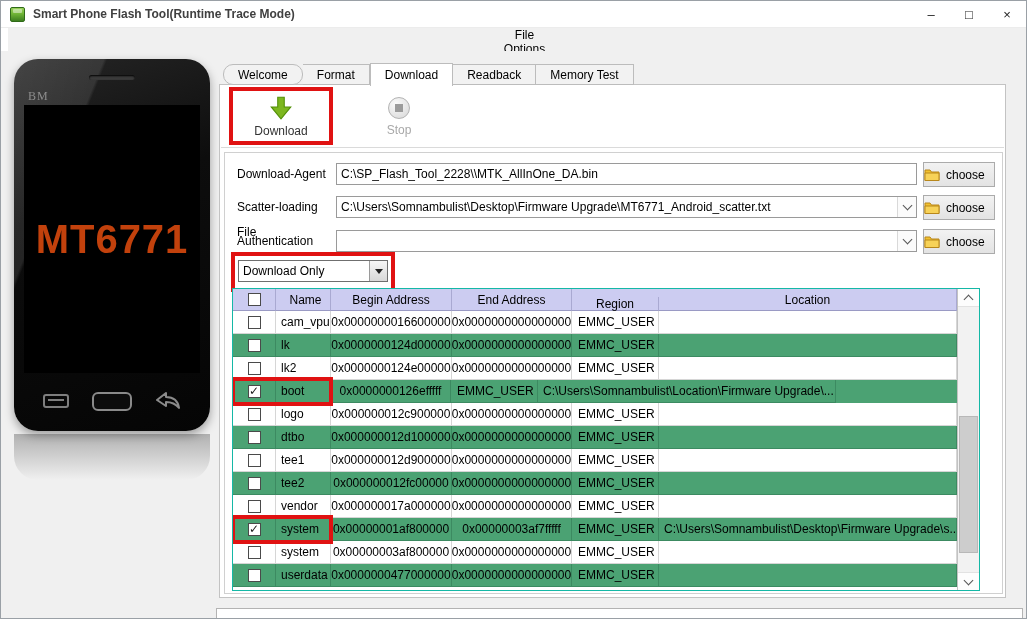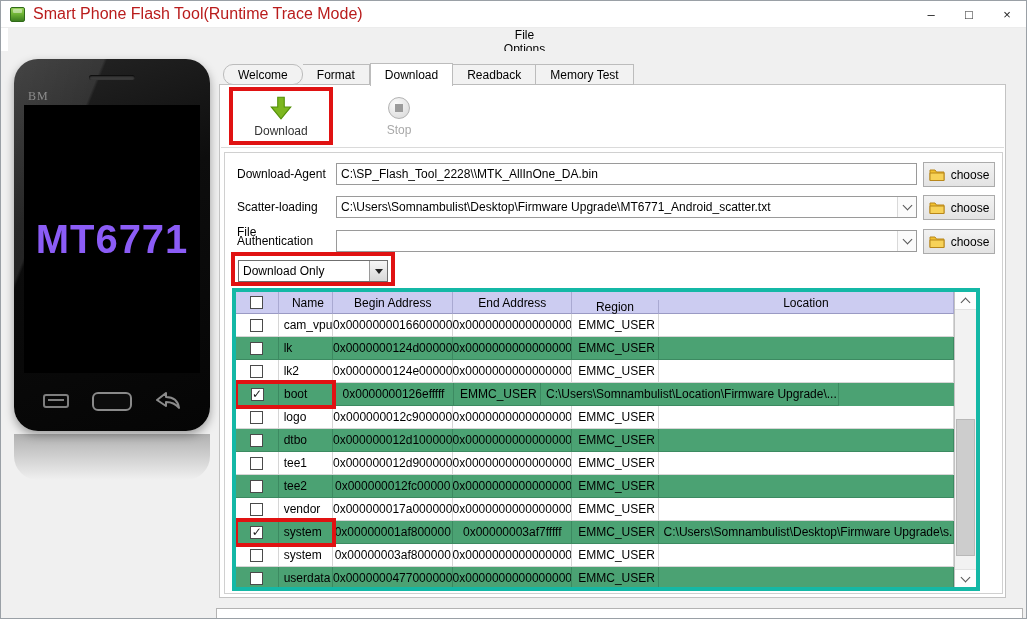--- a/index.html
+++ b/index.html
@@ -10,21 +10,21 @@
             border:1px solid #9aa0a6; overflow:hidden; }
 
   
   .titlebar { position:absolute; left:0; top:0; width:100%; height:27px; background:#ffffff;
               display:flex; align-items:center; border-bottom:1px solid #ececec; }
   .app-icon { width:15px; height:15px; margin:0 8px 0 9px; border-radius:2px;
               background:linear-gradient(#9ad25a 0%, #6fb436 45%, #3c7e1f 100%);
               border:1px solid #2f6a18; position:relative; }
   .app-icon::after { content:""; position:absolute; left:2px; top:1px; width:9px; height:4px;
               background:rgba(255,255,255,.45); border-radius:1px; }
-  .title-text { font-size:16px; color:#b91c1c; }
+  .title-text { font-size:12px; color:#404040;font-weight:bold; }
   .win-controls { margin-left:auto; display:flex; height:100%; }
   .win-btn { width:38px; height:100%; display:flex; align-items:center; justify-content:center;
              font-size:13px; color:#222; cursor:default; }
 
   
   .menubar { position:absolute; left:7px; top:27px; width:100%; height:23px; background:#f0f0f0;
              display:flex; align-items:center; padding-left:8px;flex-direction:column; }
   .menu-item { padding:0 9px; height:100%; display:flex; align-items:center; color:#000; }
 
   
@@ -37,21 +37,21 @@
                 border-radius:24px; box-shadow:0 4px 10px rgba(0,0,0,.35); }
   .phone-body::before { content:""; position:absolute; inset:0; border-radius:24px;
                 background:linear-gradient(112deg, rgba(255,255,255,.14) 0%, rgba(255,255,255,.10) 26%, rgba(255,255,255,0) 27%); }
   .phone-speaker { position:absolute; left:50%; top:16px; transform:translateX(-50%);
                 width:46px; height:5px; border-radius:3px; background:#3a3a3a;
                 box-shadow:inset 0 1px 2px #000; }
   .phone-brand { position:absolute; left:14px; top:30px; color:#8d8d8d; font-size:12px;
                 letter-spacing:1px; font-family:"Liberation Serif","DejaVu Serif",serif; }
   .phone-screen { position:absolute; left:10px; right:10px; top:46px; bottom:58px; background:#000;
                 display:flex; align-items:center; justify-content:center; }
-  .phone-chipset { color:#8b5cf6; font-size:40px; font-weight:bold; letter-spacing:1px; }
+  .phone-chipset { color:#c2410c; font-size:40px; font-weight:bold; letter-spacing:1px; }
   .phone-keys { position:absolute; left:0; right:0; bottom:12px; height:36px;
                 display:flex; align-items:center; justify-content:space-around; padding:0 18px; }
   .key-menu { width:26px; height:14px; border:2px solid #7e7e7e; border-radius:3px; position:relative; }
   .key-menu::after { content:""; position:absolute; left:3px; right:3px; top:3px; height:2px; background:#7e7e7e; }
   .key-home { width:40px; height:19px; border:2px solid #8a8a8a; border-radius:6px; background:#0c0c0c; }
   .phone-reflection { width:196px; height:46px; margin-left:3px; margin-top:3px;
                 border-radius:0 0 24px 24px;
                 background:linear-gradient(rgba(30,30,30,.30), rgba(240,240,240,0)); }
 
   
@@ -88,34 +88,34 @@
   .finput-wrap { position:absolute; left:111px; top:1px; width:581px; height:22px; }
   .finput { width:100%; height:22px; border:1px solid #9a9a9a; background:#fff; font-size:12px;
             font-family:inherit; padding:2px 4px; color:#000; }
   .finput.combo { padding-right:22px; }
   .combo-arrow { position:absolute; right:1px; top:1px; width:19px; height:20px; background:#fbfbfb;
             border-left:1px solid #d9d9d9; display:flex; align-items:center; justify-content:center; }
   .combo-arrow i { width:7px; height:7px; border-right:1.6px solid #555; border-bottom:1.6px solid #555;
             transform:rotate(45deg); margin-top:-4px; }
   .choose-btn { position:absolute; left:698px; top:0; width:72px; height:25px;
             background:linear-gradient(#f2f2f2,#e3e3e3); border:1px solid #ababab;
-            display:flex; align-items:center; justify-content:center; gap:6px; color:#000; }
-
-  .dd-redbox { position:absolute; left:6px; top:99px; width:164px; height:34px; border:4px solid #e01212; }
+            display:flex; align-items:center; gap:6px; color:#000; }
+
+  .dd-redbox { position:absolute; left:6px; top:99px; width:164px; height:40px; border:4px solid #e01212; }
   .mode-select { position:absolute; left:3px; top:4px; width:150px; height:22px; background:#fff;
             border:1px solid #6f6f6f; display:flex; align-items:center; }
   .mode-select .val { flex:1; padding-left:4px; color:#000; }
   .mode-btn { width:18px; height:100%; background:linear-gradient(#f6f6f6,#d8d8d8);
             border-left:1px solid #9a9a9a; display:flex; align-items:center; justify-content:center; }
   .mode-btn i { width:0; height:0; border-left:4px solid transparent; border-right:4px solid transparent;
             border-top:5px solid #222; }
 
   
   .table-wrap { position:absolute; left:7px; top:135px; width:748px; height:303px;
-            border:4px solid #14b8a6; background:#fff; display:flex; }
+            border:1px solid #14b8a6; background:#fff; display:flex; }
   .table-main { width:724px; height:100%; overflow:hidden; }
   .thead { display:flex; height:22px; background:#ccccf1; }
   .thead .cell { display:flex; align-items:center; justify-content:center;
             border-right:1px solid #a9a9d2; border-bottom:1px solid #9a9ac4; color:#000; }
   .trow { display:flex; height:23px; background:#fff; position:relative; }
   .trow .cell { display:flex; align-items:center; border-right:1px solid #d6d6d6;
             border-bottom:1px solid #d6d6d6; overflow:hidden; white-space:nowrap; color:#000; }
   .trow.shaded { background:#4ba273; }
   .trow.shaded .cell { border-right-color:#3c8a61; border-bottom-color:#3c8a61; }
   .c-check { width:43px; justify-content:center; }

